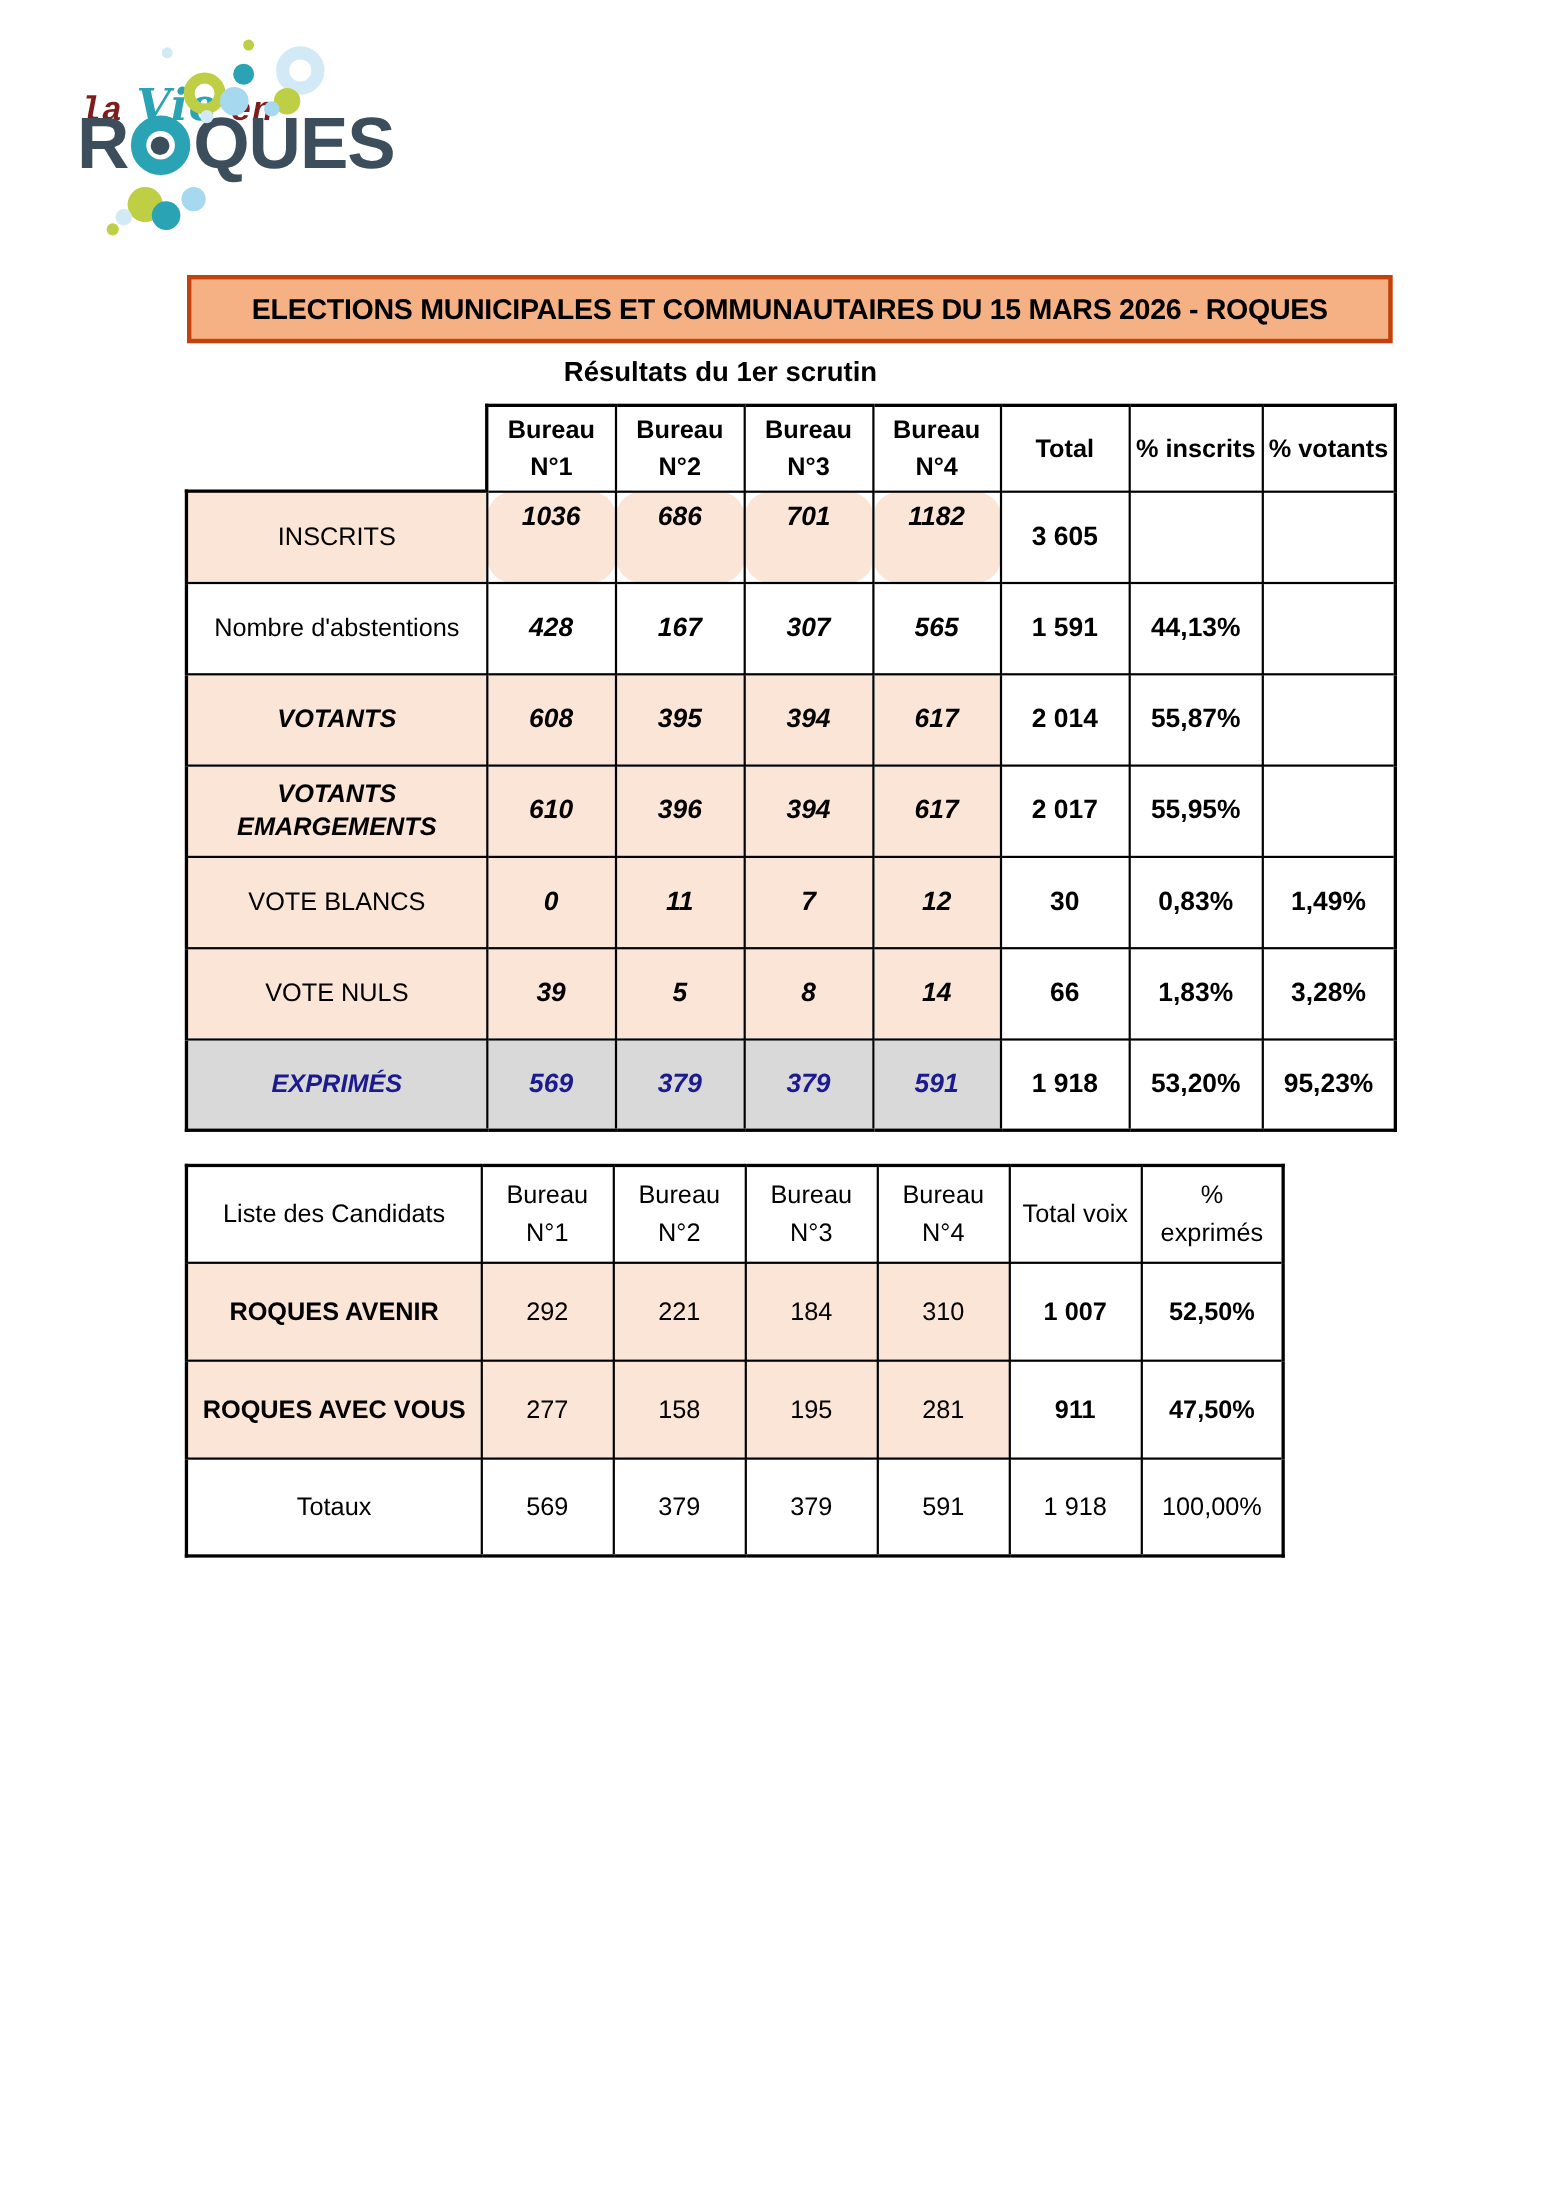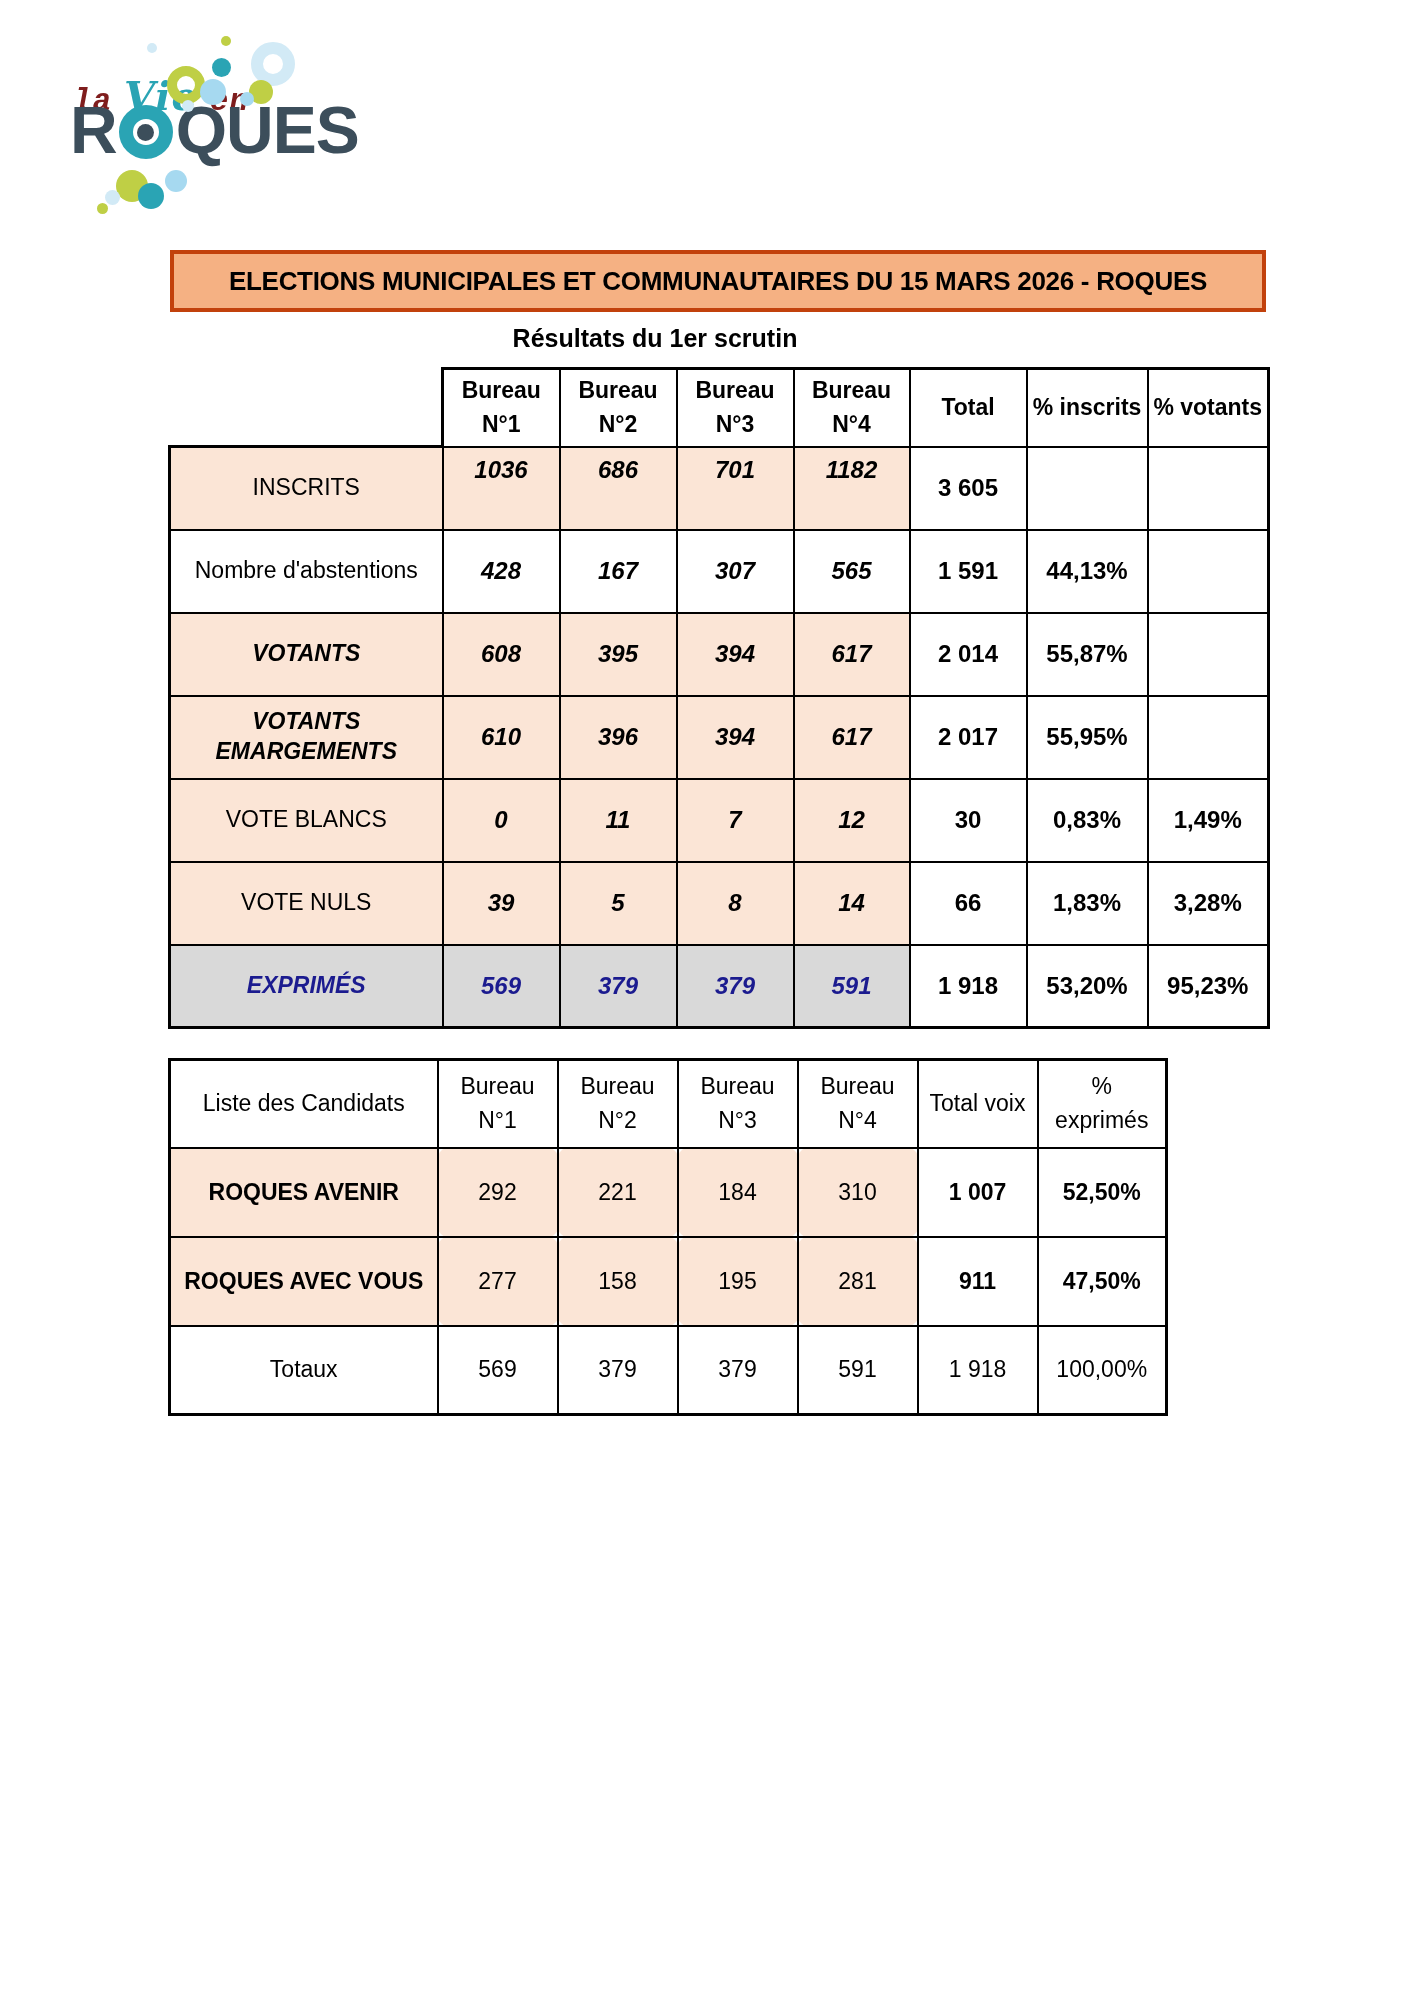--- a/index.html
+++ b/index.html
@@ -52,39 +52,39 @@
   
   table{border-collapse:collapse;table-layout:fixed;position:absolute;}
   td{border:2px solid #000;text-align:center;vertical-align:middle;
      padding:0 2px;overflow:hidden;}
   .edge-l{border-left:3px solid #000;} .edge-l2{border-left:3px solid #000;}
   .edge-r{border-right:3px solid #000;} .edge-t{border-top:3px solid #000;}
   .edge-b{border-bottom:3px solid #000;}
   .s-peach{background:#fbe5d6;} .s-grey{background:#d9d9d9;} .s-white{background:#fff;}
   .navy{color:#1b1b8f;}
   .bi{font-weight:700;font-style:italic;}
-  .vtop{vertical-align:top;padding-top:8px;}
+  .vtop{vertical-align:top;padding-top:8px;border-radius:23px;}
 
   
   #results-table{left:168px;top:367px;}
   #results-table tr{height:83px;}
   #results-table tr.hdr{height:78px;}
   #results-table .notch{border:none;background:transparent;}
   #results-table .th{font-size:23px;font-weight:700;white-space:pre-line;line-height:1.45;}
   #results-table .c-label{font-size:23px;white-space:pre-line;line-height:1.3;}
   #results-table .c-val{font-size:24px;font-weight:700;font-style:italic;}
   #results-table .c-tot{font-size:24px;font-weight:700;background:#fff;}
 
   
   #candidates-table{left:168px;top:1058px;}
   #candidates-table tr{height:89px;}
   #candidates-table tr.hdr{height:88px;}
   #candidates-table .th{font-size:23px;font-weight:400;white-space:pre-line;line-height:1.45;}
   #candidates-table .c-label{font-size:23px;}
-  #candidates-table .c-val{font-size:23px;border-radius:10px;}
+  #candidates-table .c-val{font-size:23px;}
   #candidates-table .c-tot{font-size:23px;background:#fff;}
   #candidates-table .bold{font-weight:700;}
 </style>
 </head>
 <body>
 
 <div class="page">
 
   <div class="logo">
     <div class="logo-script">

